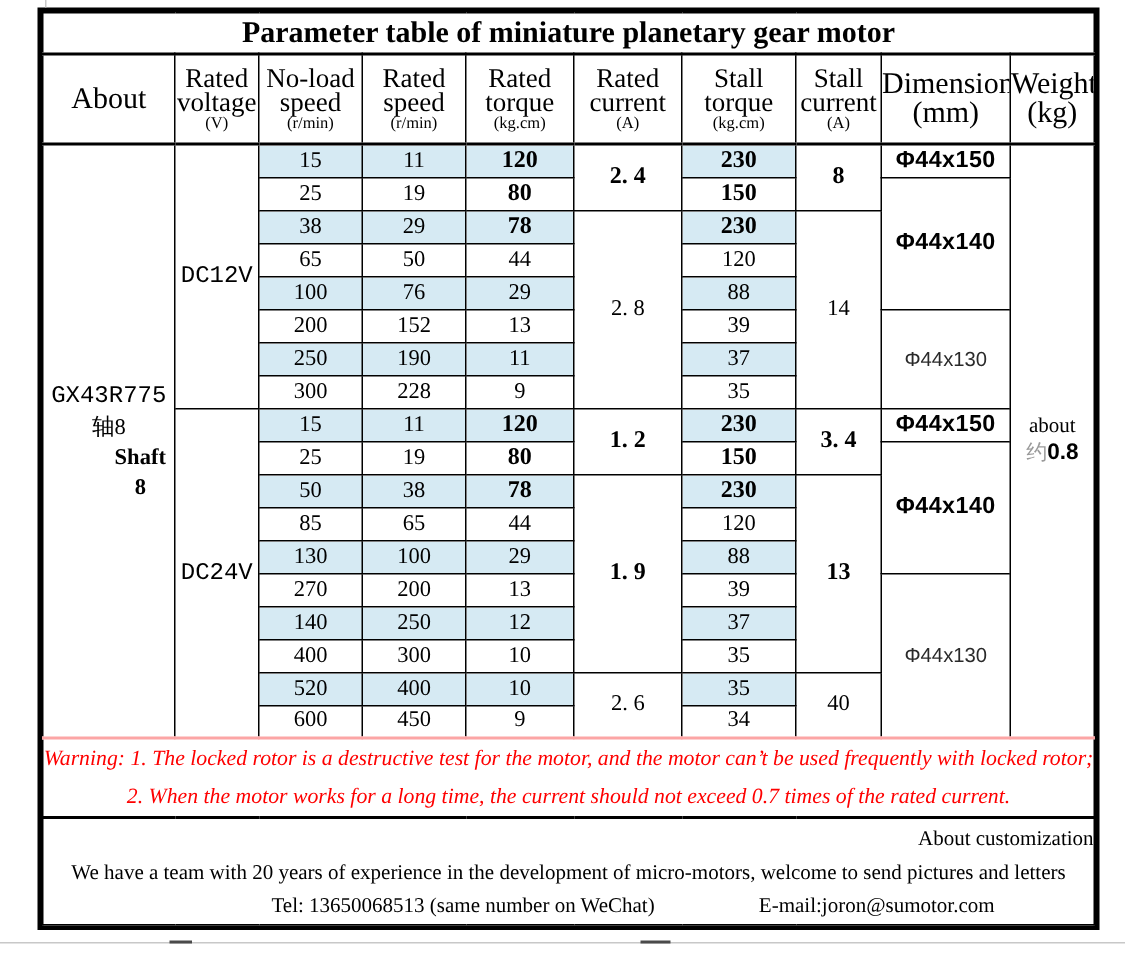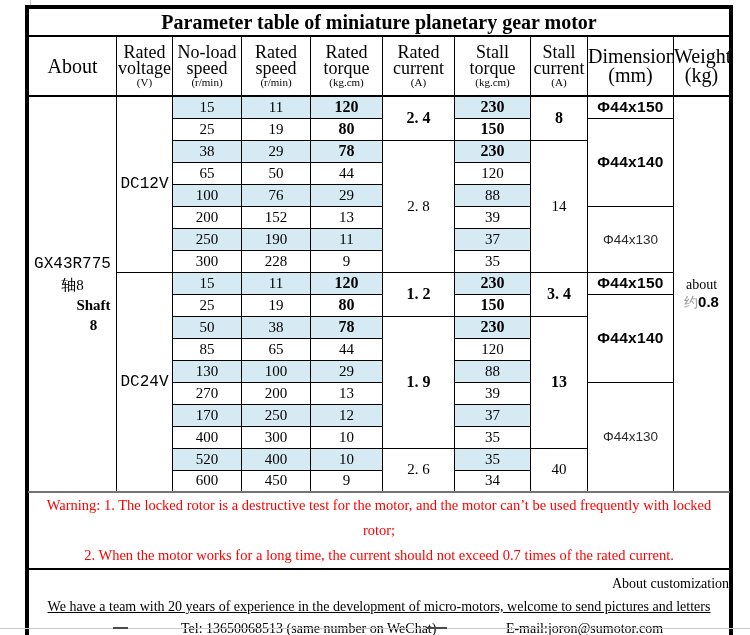--- a/index.html
+++ b/index.html
@@ -31,26 +31,26 @@
   .model-cell .ml2 { font-size:15px; line-height:20px; }
   .model-cell .ml3 { font-size:15px; font-weight:bold; line-height:20px;padding-left:42px; }
 
   .dim { font-family:"Liberation Sans","DejaVu Sans",sans-serif; font-size:13.5px; color:#2a2a2a;margin-top:27px; }
   .dim.b { font-size:15.5px; font-weight:bold; color:#000; letter-spacing:0.3px; }
 
   .weight-cell { font-size:14px; }
   .wzh { color:#9a9a9a; font-size:14px; }
   .wv { font-family:"Liberation Sans","DejaVu Sans",sans-serif; font-weight:bold; font-size:15px;text-align:center; }
 
-  .warn-cell { height:51px; border-top:2px solid #737373; border-bottom:2px solid #000; color:var(--warn,#fe0000); font-size:14.5px; }
+  .warn-cell { height:51px; border-top:2px solid #fca5a5; border-bottom:2px solid #000; color:var(--warn,#fe0000); font-size:14.5px;font-style:italic; }
   .warn-cell .wl { line-height:25px; }
 
   .about-cell { height:70px; font-size:14px; }
   .about-title { line-height:24px; padding-top:2px;text-align:right; }
-  .about-line { line-height:22px;text-decoration:underline; }
+  .about-line { line-height:22px; }
   .contact-row { display:flex; justify-content:space-between; padding:0 66px 0 152px; line-height:22px; }
 
   .artifact { position:absolute; background:#c8c8c8; }
   .artifact.dark { background:#4a4a4a; }
 </style>
 </head>
 <body>
 
 <div class="sheet">
 <table>
@@ -225,21 +225,21 @@
     <td class="num hl">88</td>
   </tr>
   <tr class="dr">
     <td class="num">270</td>
     <td class="num">200</td>
     <td class="num">13</td>
     <td class="num">39</td>
     <td class="dim" rowspan="5">Φ44x130</td>
   </tr>
   <tr class="dr">
-    <td class="num hl">170</td>
+    <td class="num hl">140</td>
     <td class="num hl">250</td>
     <td class="num hl">12</td>
     <td class="num hl">37</td>
   </tr>
   <tr class="dr">
     <td class="num">400</td>
     <td class="num">300</td>
     <td class="num">10</td>
     <td class="num">35</td>
   </tr>

